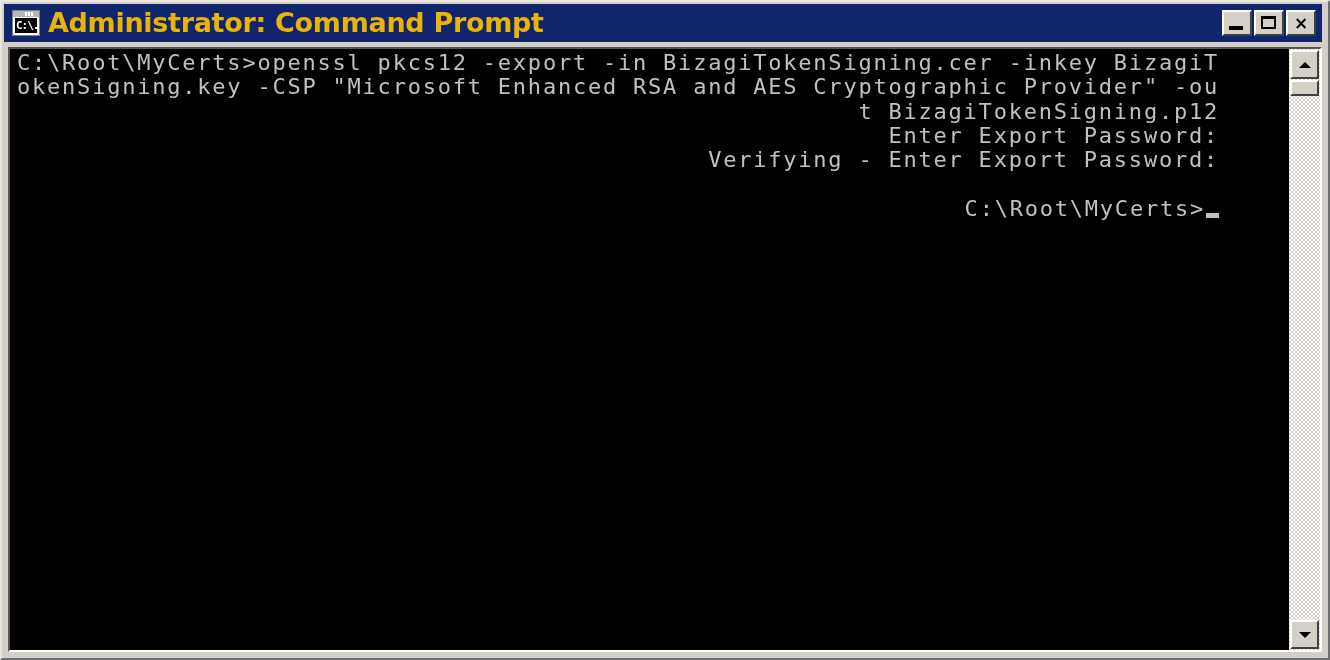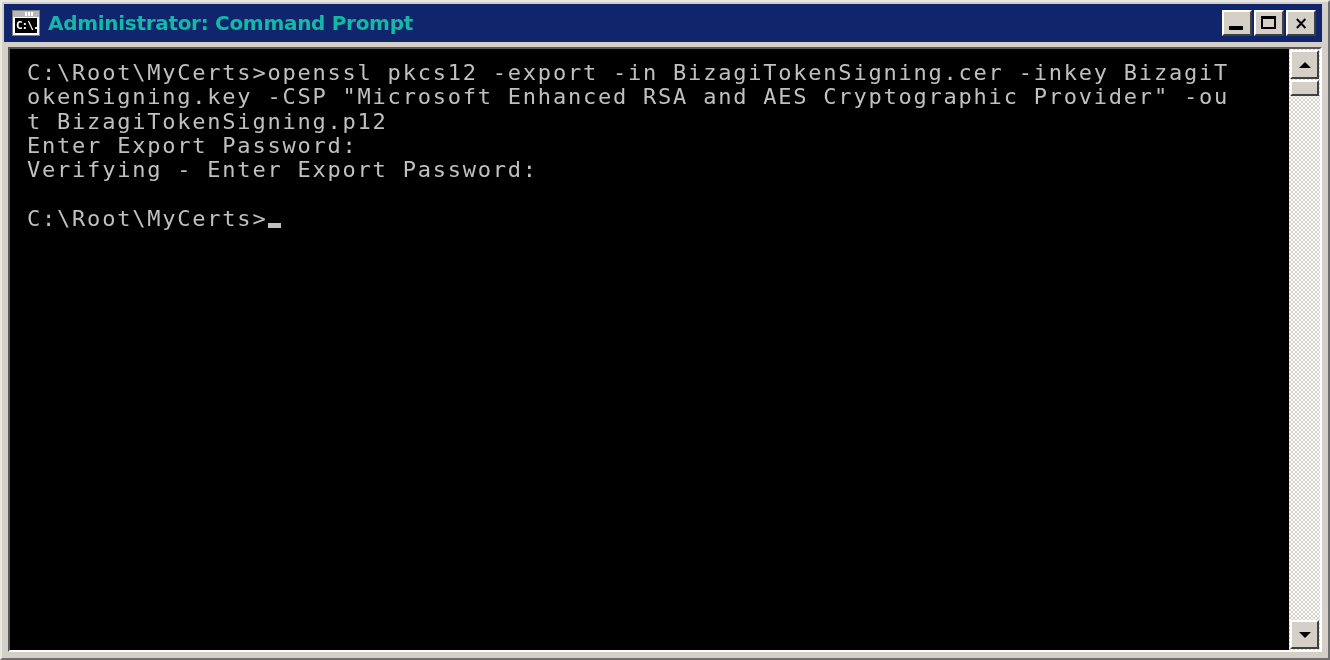--- a/index.html
+++ b/index.html
@@ -84,23 +84,23 @@
     font-family: "DejaVu Sans Mono", monospace;
     font-size: 11px;
     line-height: 16px;
     font-weight: bold;
     letter-spacing: -1px;
     padding-left: 1px;
     overflow: hidden;
     white-space: nowrap;
   }
   .title-text {
-    color: #14b8a6;
+    color: #eab308;
     font-family: "DejaVu Sans", sans-serif;
-    font-size: 20px;
+    font-size: 27px;
     font-weight: bold;
     letter-spacing: -0.3px;
     white-space: nowrap;
     line-height: 38px;
   }
   .title-spacer { flex: 1 1 auto; }
 
   .title-buttons {
     display: flex;
     gap: 2px;
@@ -163,28 +163,29 @@
     left: 0; top: 0;
     width: 1283px;
     height: 601px;
     background: #000000;
     overflow: hidden;
   }
   .console-text {
     position: absolute;
     left: 7px;
     top: 2px;
-    margin: 10px;
+    margin: 0;
     color: #c0c0c0;
     font-family: "DejaVu Sans Mono", "Liberation Mono", monospace;
     font-size: 22px;
     line-height: 24.3px;
     letter-spacing: 1.78px;
     white-space: pre;
     font-weight: normal;
+    text-align: right;
   }
   .cursor {
     display: inline-block;
     width: 13px;
     height: 5px;
     background: #c0c0c0;
     vertical-align: -2px;
     margin-left: 1px;
   }
 

